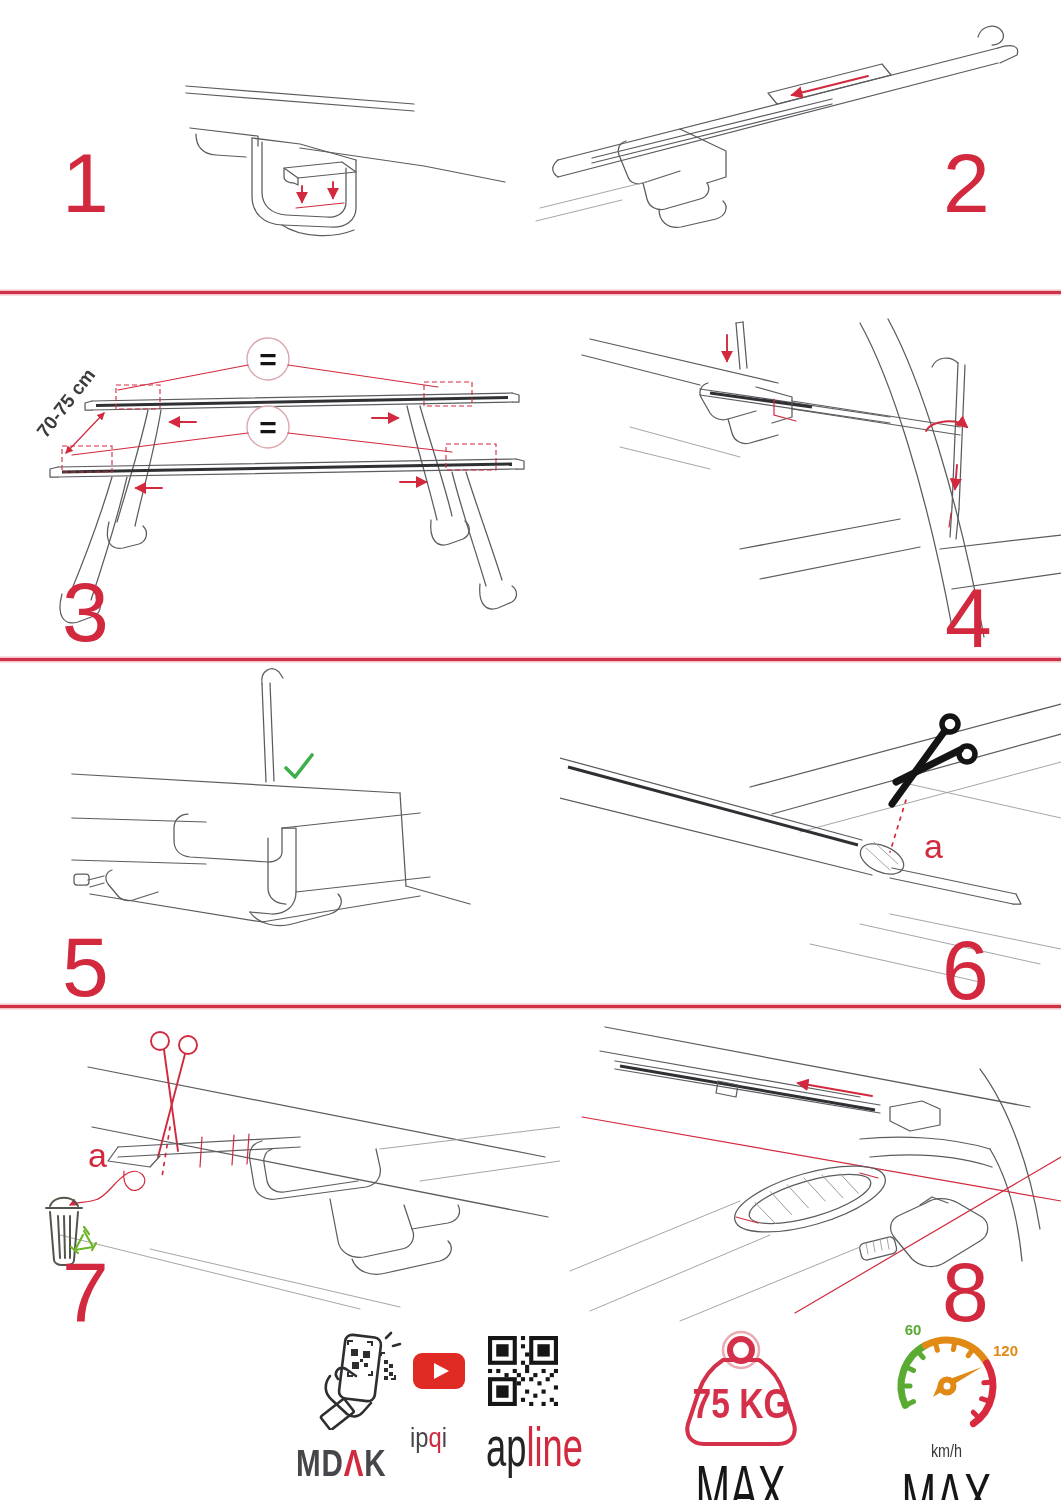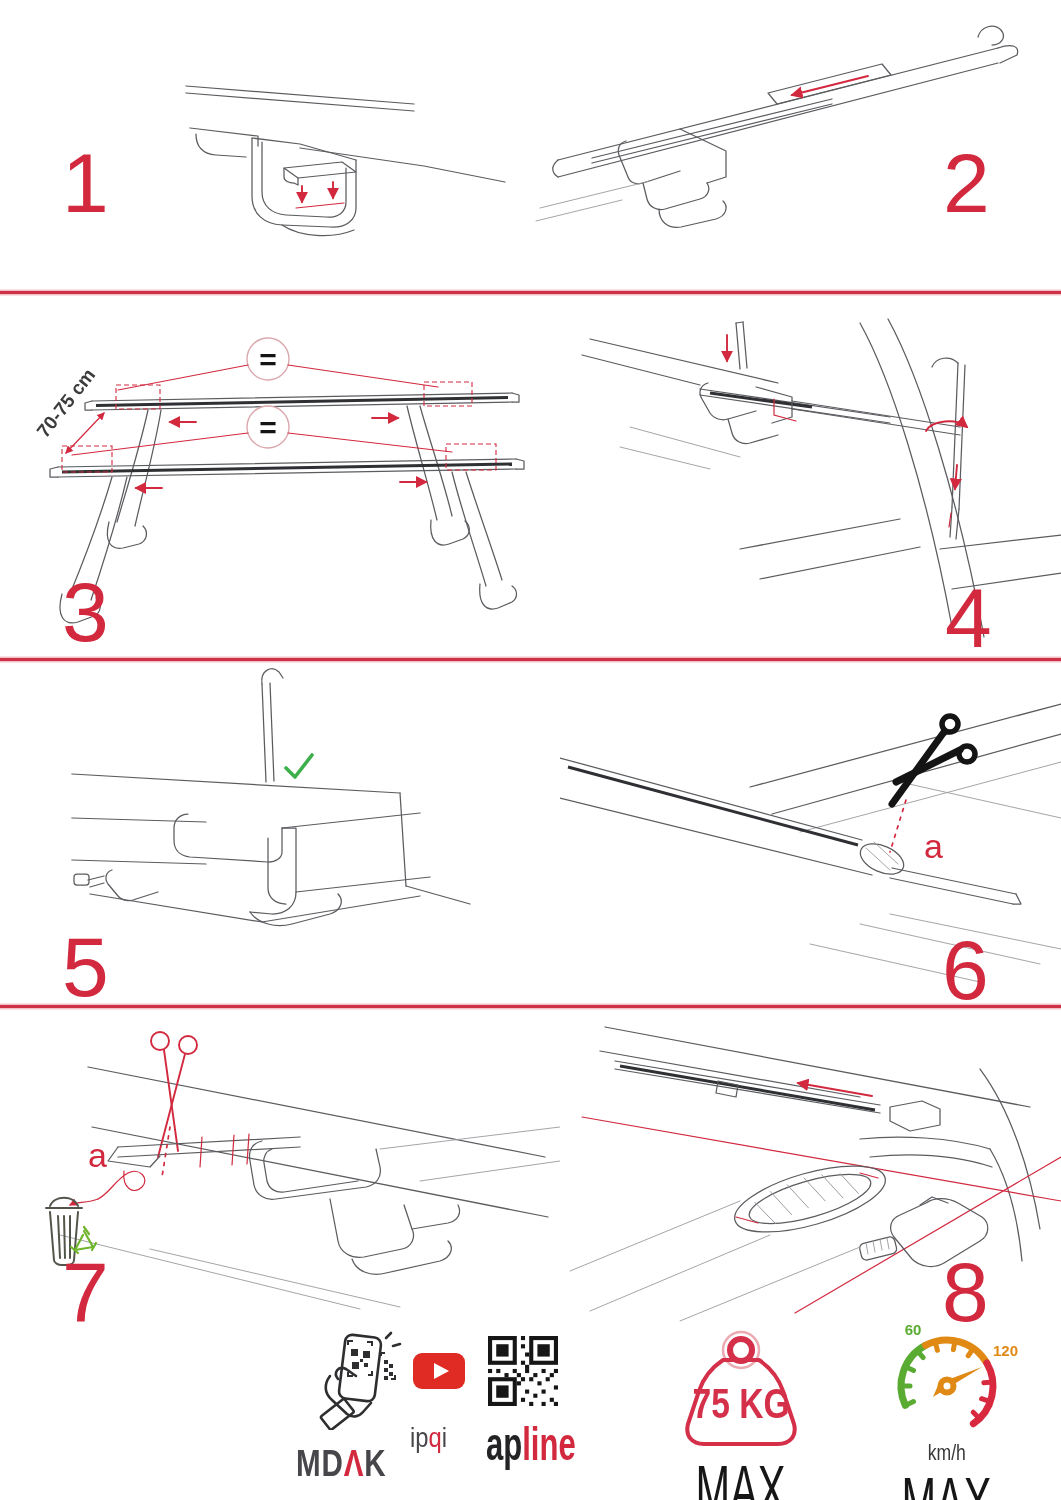--- a/index.html
+++ b/index.html
@@ -27,28 +27,28 @@
   
   .basic-logo{position:absolute;left:88px;top:1338px;color:#2f2ca8;font-size:78px;font-weight:500;line-height:1;white-space:nowrap;}
   .basic-logo span{display:inline-block;transform:scale(.52,1.02);transform-origin:0 50%;letter-spacing:3px;}
   .accessorypart{position:absolute;left:62px;top:1422px;font-size:46px;font-weight:600;line-height:1;white-space:nowrap;color:#1d1d1f;}
   .accessorypart .inner{display:inline-block;transform:scaleX(.62);transform-origin:0 50%;}
   .redtxt{color:#d2293e;}
   .mdak{position:absolute;left:296px;top:1430px;font-size:37px;font-weight:600;color:#47474b;line-height:1;white-space:nowrap;margin-top:15px;}
   .mdak .inner{display:inline-block;transform:scaleX(.80);transform-origin:0 50%;letter-spacing:1px;}
   .ipqi{position:absolute;left:410px;top:1424px;font-size:28px;font-weight:500;color:#47474b;line-height:1;white-space:nowrap;}
   .ipqi .inner{display:inline-block;transform:scaleX(.85);transform-origin:0 50%;}
-  .apline{position:absolute;left:486px;top:1420px;font-size:47px;font-weight:700;color:#232325;line-height:1;white-space:nowrap;}
+  .apline{position:absolute;left:486px;top:1420px;font-size:55px;font-weight:400;color:#232325;line-height:1;white-space:nowrap;}
   .apline .inner{display:inline-block;transform:scaleX(.66);transform-origin:0 50%;}
   .icon{position:absolute;}
   .weight-block{position:absolute;left:666px;top:1326px;width:150px;text-align:center;}
   .speed-block{position:absolute;left:872px;top:1322px;width:150px;text-align:center;}
   .max-label{font-size:66px;font-weight:500;color:#161616;line-height:1;margin-top:4px;}
   .max-label span{display:inline-block;transform:scale(.63,1.05);transform-origin:50% 50%;}
-  .kmh-label{font-size:22px;font-weight:500;color:#39393b;line-height:1;margin-top:2px;}
+  .kmh-label{font-size:18px;font-weight:500;color:#39393b;line-height:1;margin-top:2px;}
   .kmh-label span{display:inline-block;transform:scaleX(.8);transform-origin:50% 50%;}
 </style>
 </head>
 <body>
 
 <div class="page">
 
   <svg class="panel" style="left:0;top:0" width="530" height="290" viewBox="0 0 530 290">
     <defs>
       <marker id="ra" viewBox="0 0 10 10" refX="8.5" refY="5" markerWidth="6.5" markerHeight="6.5" orient="auto-start-reverse">

